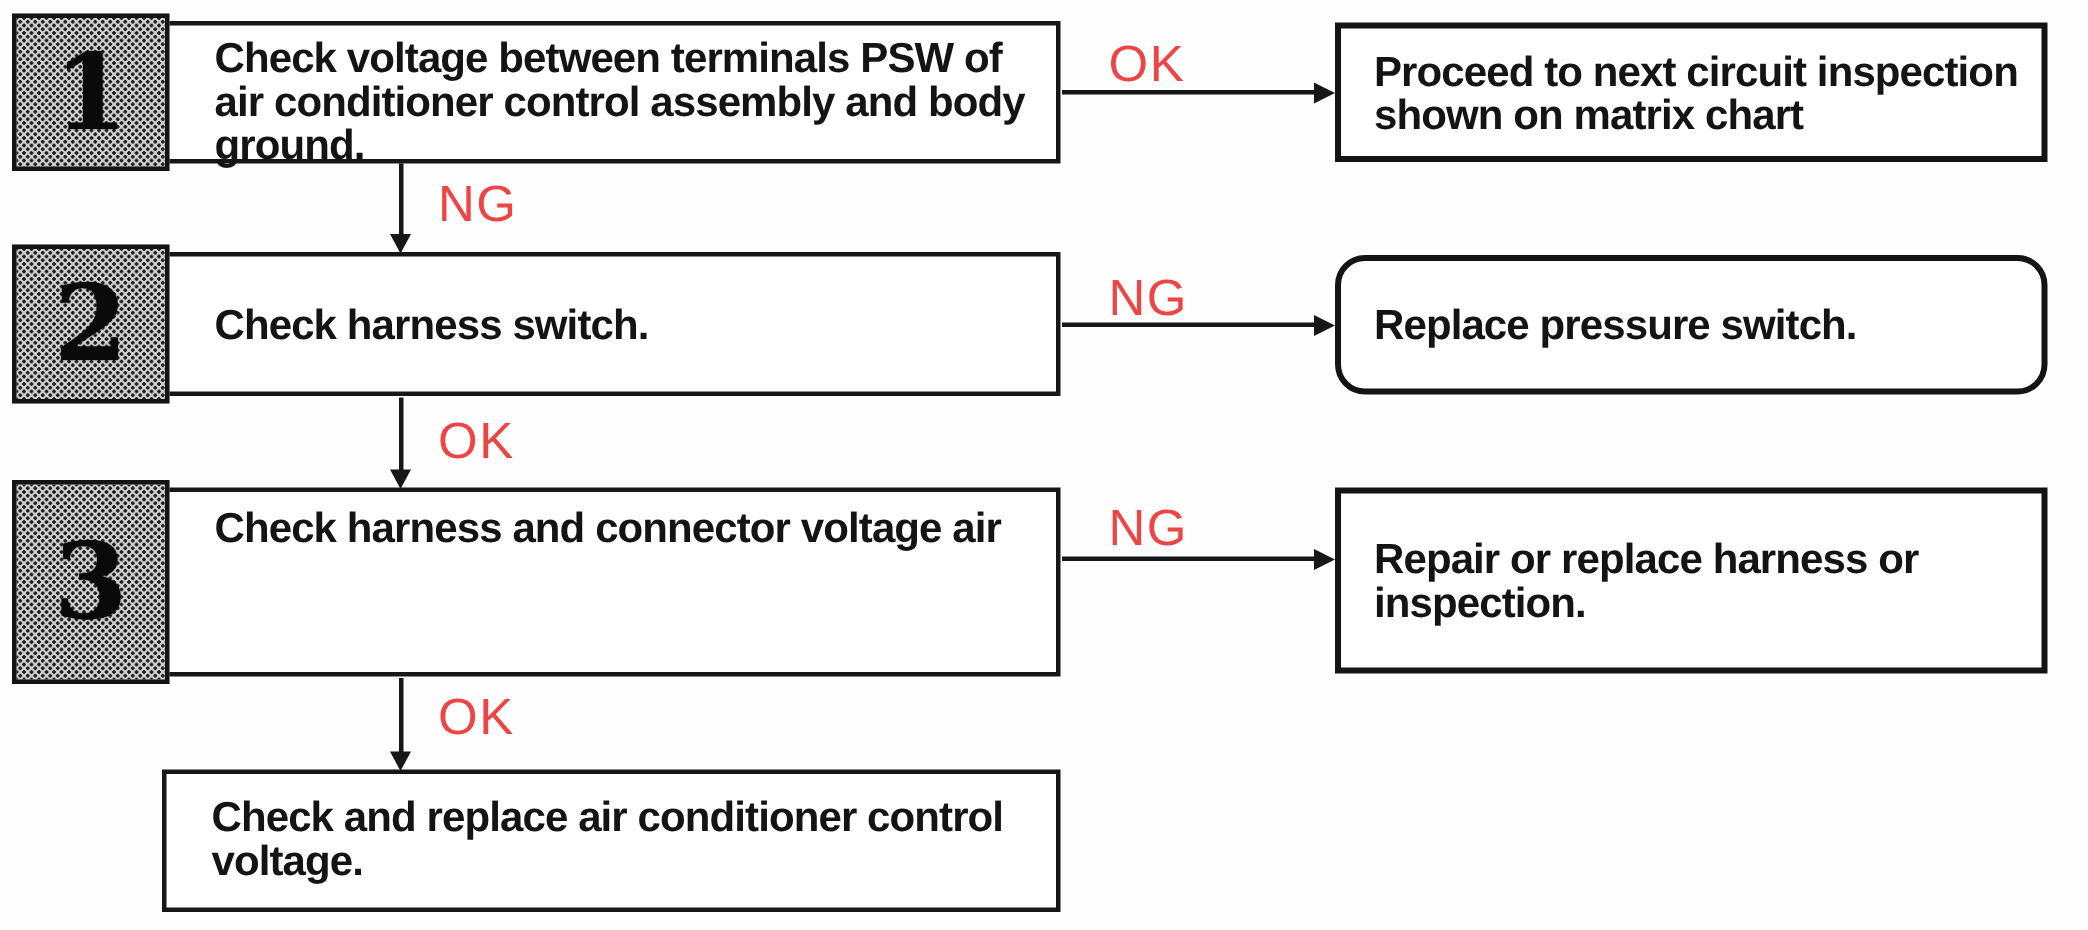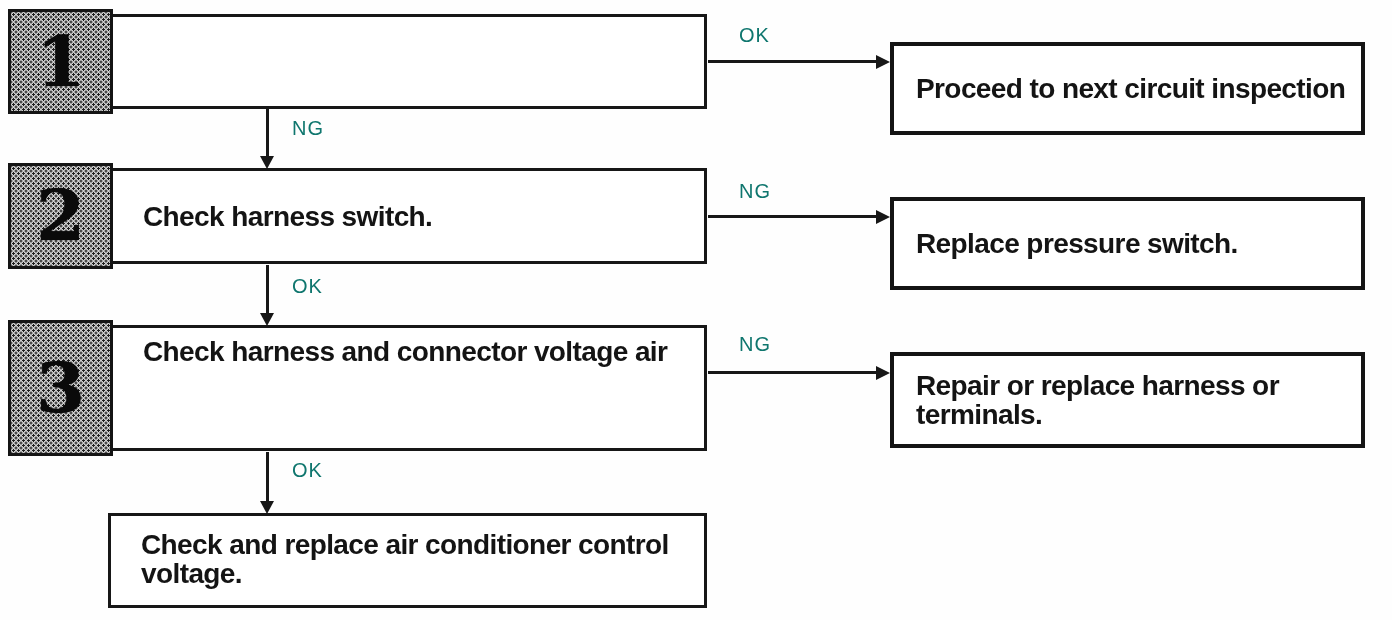--- a/index.html
+++ b/index.html
@@ -28,25 +28,25 @@
     display:flex;align-items:center;justify-content:center;
   }
   .num{
     font-family:"DejaVu Serif",serif;font-weight:700;font-size:70px;
     color:#0a0a0a;text-shadow:0 0 1px #000;line-height:1;
   }
   
   .rbox{
     position:absolute;left:890px;width:475px;background:#fff;
     border:4px solid #141414;box-sizing:border-box;
-    display:flex;flex-direction:column;justify-content:center;padding-left:22px;margin-top:27px;
+    display:flex;flex-direction:column;justify-content:center;padding-left:22px;
   }
   #rbox1{top:15px;height:93px;}
-  #rbox2{top:170px;height:93px;}
-  #rbox3{top:325px;height:96px;}
+  #rbox2{top:170px;height:93px;border-radius:20px;}
+  #rbox3{top:325px;height:124px;}
   
   .btext{font-size:28px;line-height:29px;font-weight:700;letter-spacing:-0.6px;}
   .tline{white-space:nowrap;}
   
   .vline{position:absolute;left:266px;width:3px;background:#171717;}
   #v1{top:109px;height:49px;}
   #v2{top:265px;height:50px;}
   #v3{top:452px;height:50px;}
   .vhead{
     position:absolute;left:260px;width:0;height:0;
@@ -62,36 +62,41 @@
   #h3{top:371px;}
   .hhead{
     position:absolute;left:876px;width:0;height:0;
     border-top:7px solid transparent;border-bottom:7px solid transparent;
     border-left:14px solid #171717;
   }
   #hh1{top:55px;}
   #hh2{top:210px;}
   #hh3{top:366px;}
   
-  .lbl{position:absolute;font-size:20px;font-weight:400;letter-spacing:1px;color:#0f766e;}
+  .lbl{position:absolute;font-size:34px;font-weight:400;letter-spacing:1px;color:#ef4444;}
   #lbl-ok1{left:739px;top:24px;}
   #lbl-ng1{left:292px;top:117px;}
   #lbl-ng2{left:739px;top:180px;}
   #lbl-ok2{left:292px;top:275px;}
   #lbl-ng3{left:739px;top:333px;}
   #lbl-ok3{left:292px;top:459px;}
 </style>
 </head>
 <body>
 
 <div id="canvas">
 
   <div class="sbox" id="box1">
     <div class="badge">
       <span class="num">1</span>
+    </div>
+    <div class="btext">
+      <div class="tline">Check voltage between terminals PSW of</div>
+      <div class="tline">air conditioner control assembly and body</div>
+      <div class="tline">ground.</div>
     </div>
   </div>
 
   <div class="sbox" id="box2">
     <div class="badge">
       <span class="num">2</span>
     </div>
     <div class="btext">
       <div class="tline">Check harness switch.</div>
     </div>
@@ -109,33 +114,34 @@
   <div class="sbox" id="boxF">
     <div class="btext">
       <div class="tline">Check and replace air conditioner control</div>
       <div class="tline">voltage.</div>
     </div>
   </div>
 
   <div class="rbox" id="rbox1">
     <div class="btext">
       <div class="tline">Proceed to next circuit inspection</div>
+      <div class="tline">shown on matrix chart</div>
     </div>
   </div>
 
   <div class="rbox" id="rbox2">
     <div class="btext">
       <div class="tline">Replace pressure switch.</div>
     </div>
   </div>
 
   <div class="rbox" id="rbox3">
     <div class="btext">
       <div class="tline">Repair or replace harness or</div>
-      <div class="tline">terminals.</div>
+      <div class="tline">inspection.</div>
     </div>
   </div>
 
   <div class="vline" id="v1"></div>
   <div class="vhead" id="vh1"></div>
   <div class="vline" id="v2"></div>
   <div class="vhead" id="vh2"></div>
   <div class="vline" id="v3"></div>
   <div class="vhead" id="vh3"></div>
 

